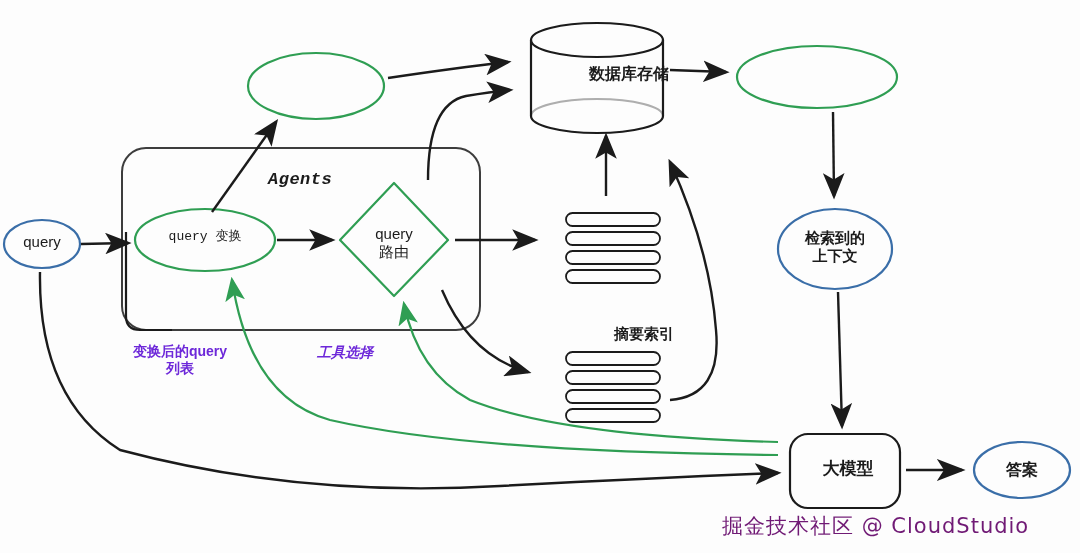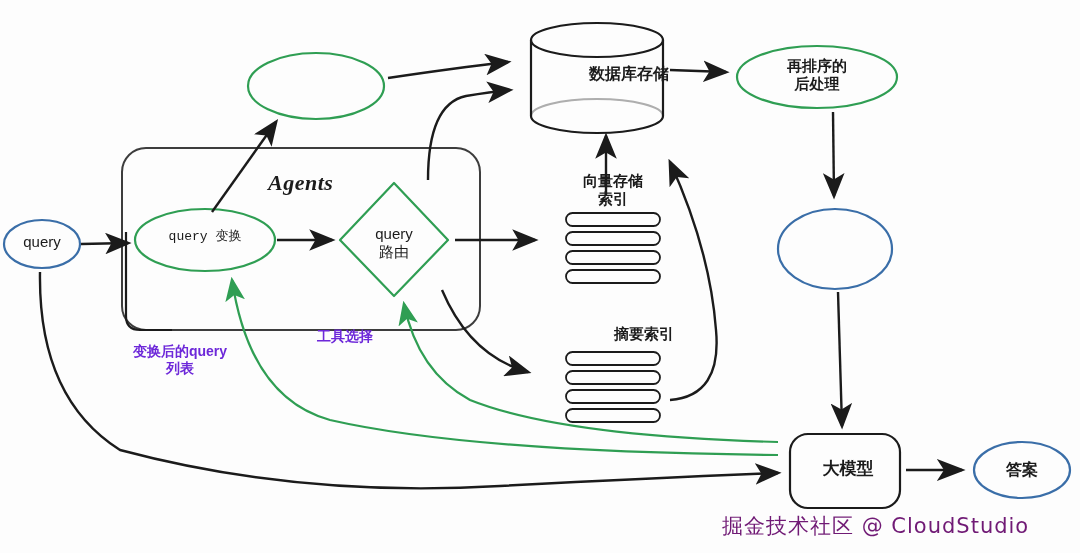--- a/index.html
+++ b/index.html
@@ -42,24 +42,24 @@
     font-weight: bold;
     font-size: 14px;
     line-height: 1.2;
     white-space: pre-line;
   }
   .latin-label {
     font-weight: normal;
   }
   .agents-title {
     position: absolute;
-    font-family: Liberation Serif, serif;
+    font-family: Liberation Mono, monospace;
     font-style: italic;
     font-weight: bold;
-    font-size: 22px;
+    font-size: 17px;
     color: #1b1b1b;
     letter-spacing: 0.5px;
   }
   .watermark {
     position: absolute;
     left: 722px;
     top: 512px;
     font-family: "DejaVu Sans", sans-serif;
     font-size: 21px;
     color: #701a75;
@@ -166,33 +166,31 @@
 
   <div class="agents-title" style="left:268px; top:170px;">Agents</div>
 
   <div class="node-label" style="left:145px; top:229px; width:120px; font-size:13px; font-weight:normal;font-family:Liberation Mono, monospace;">query 变换</div>
 
   <div class="node-label" style="left:350px; top:225px; width:88px; font-size:15px; font-weight:normal;">query
 路由</div>
 
   <div class="node-label" style="left:532px; top:65px; width:130px; font-size:16px;padding-left:32px;">数据库存储</div>
 
-  <div class="node-label" style="left:757px; top:57px; width:120px; font-size:15px;">再排序的
-后处理</div>
 
+  <div class="node-label" style="left:775px; top:229px; width:120px; font-size:15px;">检索到的
+上下文</div>
 
-  <div class="node-label" style="left:552px; top:172px; width:122px; font-size:15px;">向量存储
-索引</div>
 
   <div class="node-label" style="left:552px; top:325px; width:122px; font-size:15px;text-align:right;">摘要索引</div>
 
   <div class="node-label" style="left:790px; top:459px; width:116px; font-size:17px;">大模型</div>
 
   <div class="node-label" style="left:982px; top:461px; width:80px; font-size:16px;">答案</div>
 
   <div class="edge-label" style="left:90px; top:343px; width:180px;">变换后的query
 列表</div>
 
-  <div class="edge-label" style="left:290px; top:328px; width:110px;">工具选择</div>
+  <div class="edge-label" style="left:290px; top:344px; width:110px;font-style:italic;">工具选择</div>
 
   <div class="watermark">掘金技术社区 @ CloudStudio</div>
 
 </div>
 
 </body></html>

